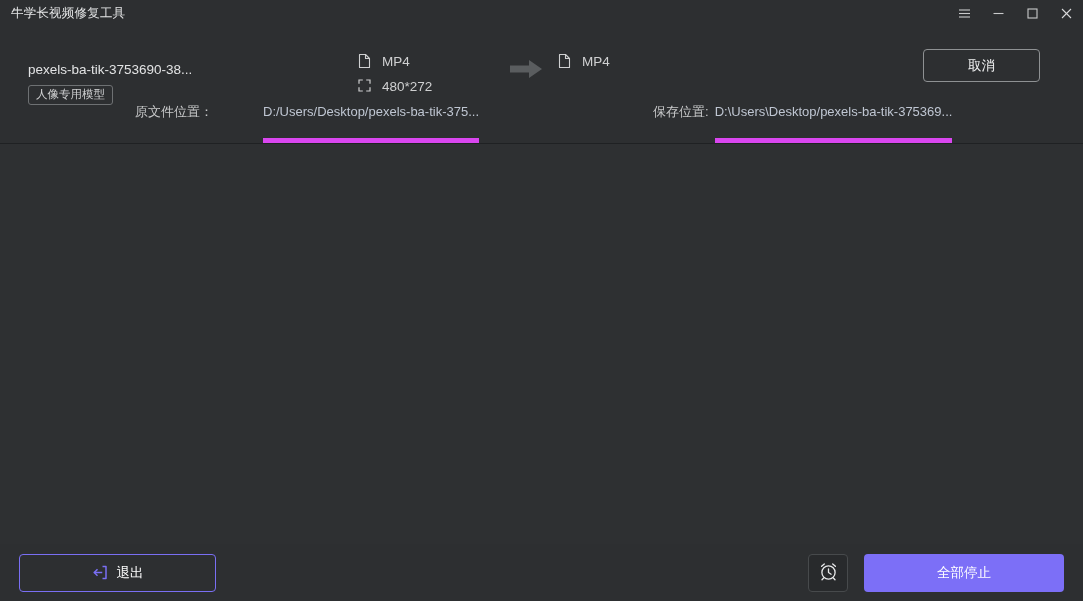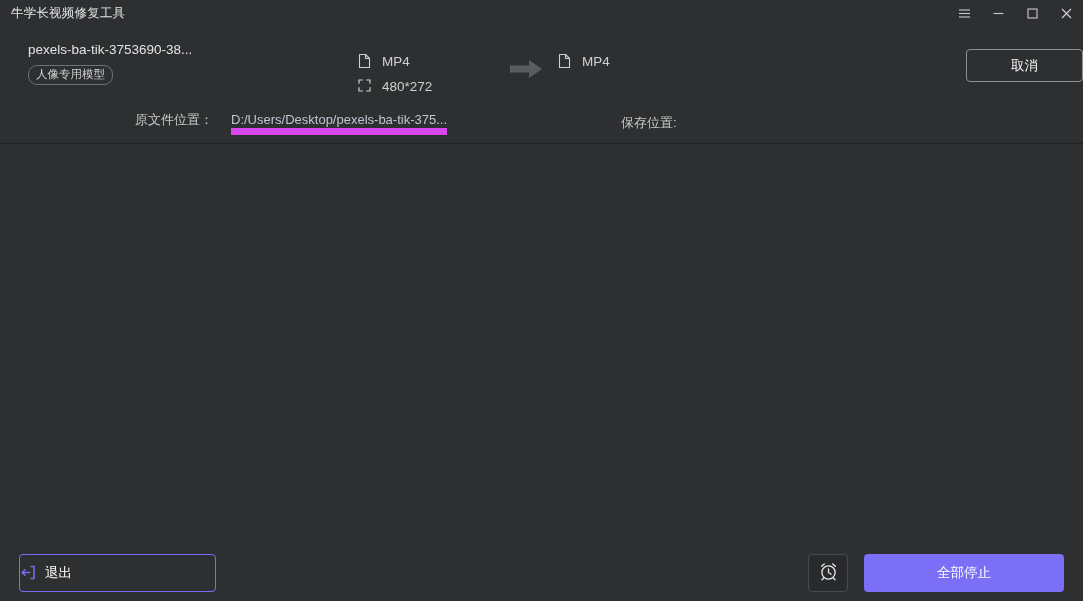--- a/index.html
+++ b/index.html
@@ -114,29 +114,30 @@
     margin-left: 28px;
     padding-top: 2px;
     flex: 0 0 auto;
     width: 320px;
   }
   .fname {
     font-size: 13.5px;
     color: #e2e3e4;
     white-space: nowrap;
     overflow: hidden;
+    margin-top: 20px;
   }
   .badge {
     display: inline-block;
     margin-top: 8px;
     padding: 2px 7px 3px 7px;
     font-size: 11.5px;
     color: #d0d1d2;
     border: 1px solid #6e7173;
-    border-radius: 9px;
+    border-radius: 3px;
     line-height: 1.15;
   }
 
   
   .fmt {
     flex: 0 0 auto;
     padding-top: 4px;
   }
   .fmt.src { margin-left: 8px; width: 140px; }
   .fmt.dst { width: 200px; }
@@ -161,20 +162,21 @@
     width: 60px;
     display: flex;
     align-items: center;
     justify-content: center;
     padding-top: 18px;
     flex: 0 0 60px;
   }
 
   .cancel-wrap {
     margin-left: auto;
+    padding-right: 43px;
     padding-top: 9px;
   }
   .btn-cancel {
     width: 117px;
     height: 33px;
     background: #2d2f31;
     border: 1px solid #8e9193;
     border-radius: 4px;
     color: #f0f1f2;
     font-size: 13.5px;
@@ -186,29 +188,29 @@
   .paths {
     position: absolute;
     left: 0; right: 0;
     top: 84px;
     height: 26px;
     display: flex;
     align-items: center;
     font-size: 13px;
   }
   .path-group { display: flex; align-items: baseline; }
-  .path-group.src { margin-left: 135px; }
+  .path-group.src { margin-left: 135px; gap: 44px; }
   .path-group.dst { margin-left: 174px; }
   .path-label { color: #c8c9ca; white-space: nowrap; }
   .path-link {
     color: #bfc6d2;
     text-decoration: none;
-    border-bottom: 7px solid #d946ef;
-    padding-bottom: 1px;
-    margin-left: 18px;
+    border-bottom: 5px solid #d946ef;
+    padding-bottom: 19px;
+    margin-left: 6px;
     white-space: nowrap;
     cursor: pointer;
     max-width: 262px;
     overflow: hidden;
     text-overflow: ellipsis;
     display: inline-block;
   }
 
   
   .main {
@@ -228,21 +230,21 @@
     width: 197px;
     height: 38px;
     background: transparent;
     border: 1px solid #7a6ff4;
     border-radius: 4px;
     color: #ffffff;
     font-size: 13.5px;
     font-family: inherit;
     display: flex;
     align-items: center;
-    justify-content: flex-start;
+    justify-content: center;
     gap: 8px;
     cursor: pointer;
   }
   .btn-exit .ic { color: #7a6ff4; display: flex; }
   .bottom-right {
     margin-left: auto;
     display: flex;
     align-items: flex-start;
     gap: 16px;
   }
@@ -376,20 +378,21 @@
       </div>
     </div>
 
     <div class="paths">
       <div class="path-group src">
         <span class="path-label">原文件位置：</span>
         <span class="path-link">D:/Users/Desktop/pexels-ba-tik-375...</span>
       </div>
       <div class="path-group dst">
         <span class="path-label">保存位置:</span>
+        <span class="path-link">D:\Users\Desktop/pexels-ba-tik-375369...</span>
       </div>
     </div>
   </div>
 
   <div class="main"></div>
 
   <div class="bottom">
     <button class="btn-exit">
       <span class="ic">
         <svg width="17" height="17" viewBox="0 0 17 17">

